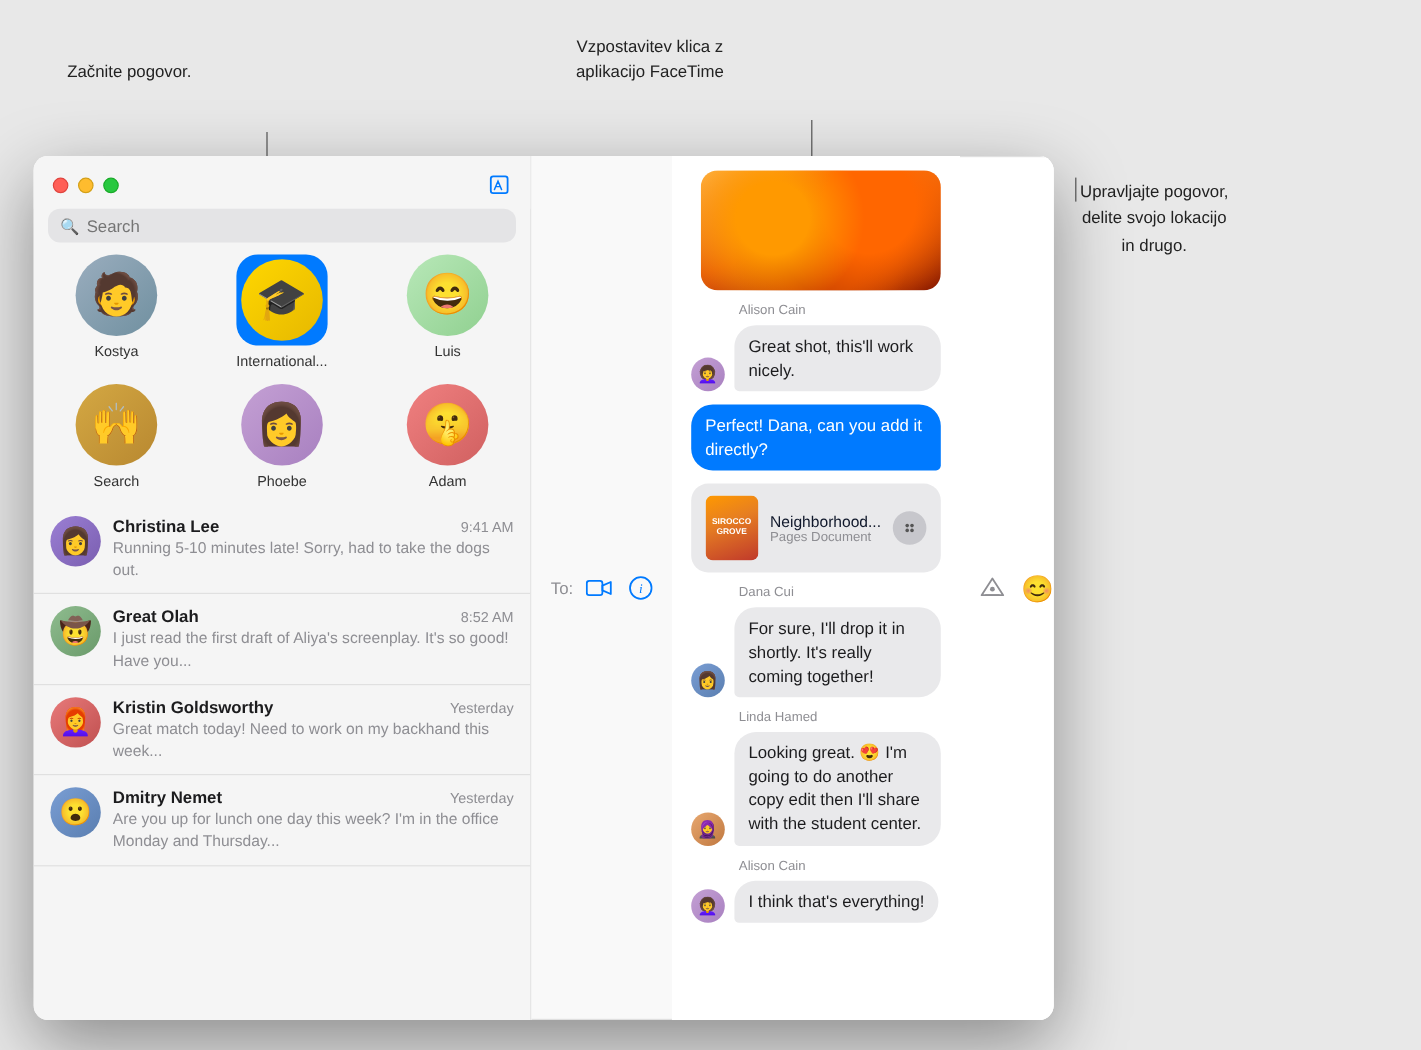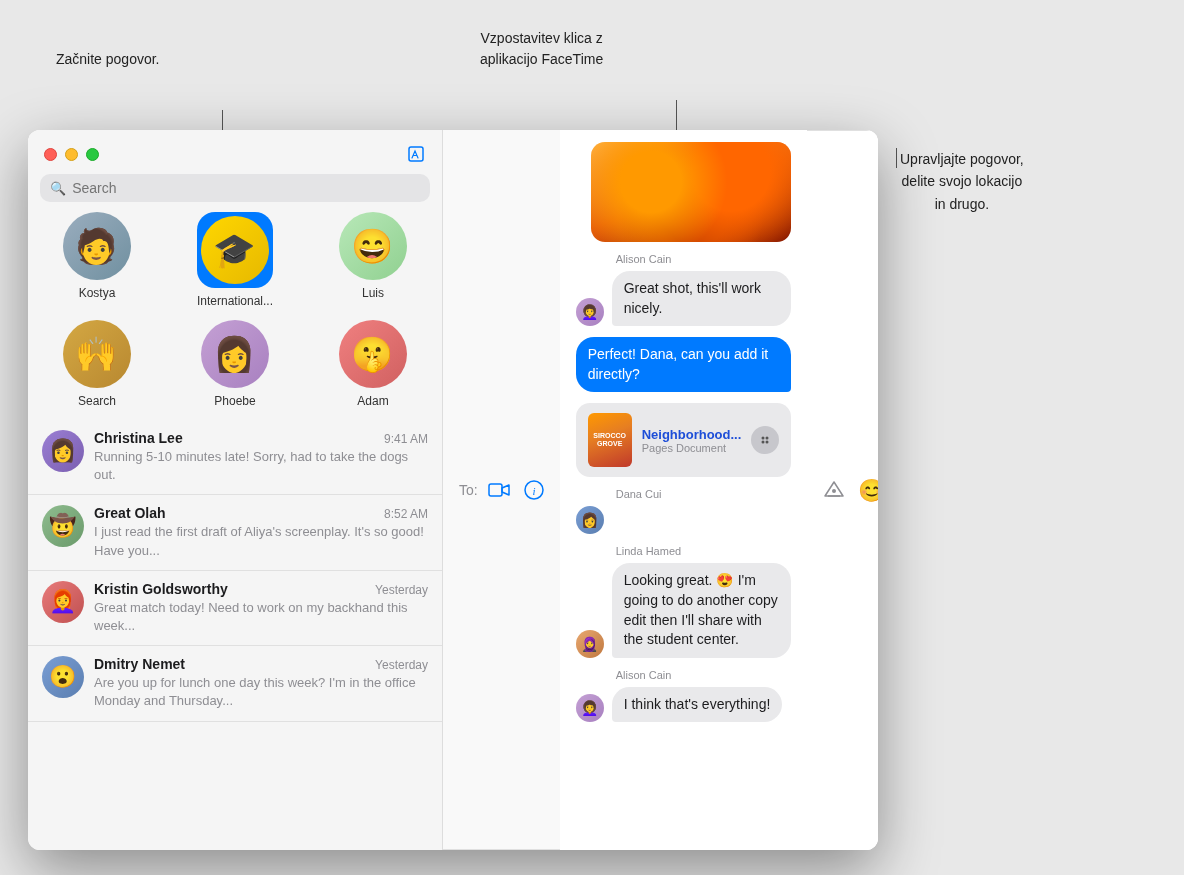--- a/index.html
+++ b/index.html
@@ -336,22 +336,22 @@
       align-items: center;
       justify-content: center;
       font-size: 8px;
       color: white;
     }
     .doc-info {
       flex: 1;
     }
     .doc-name {
       font-size: 13px;
-      font-weight: 700;
-      color: #1d4ed8;
+      font-weight: 400;
+      color: #0f172a;
     }
     .doc-type {
       font-size: 11px;
       color: #8e8e93;
     }
     .doc-action {
       width: 28px;
       height: 28px;
       border-radius: 50%;
       background: #c7c7cc;
@@ -646,20 +646,21 @@
               <circle cx="9" cy="9" r="1.5" fill="#555"></circle>
             </svg>
           </div>
         </div>
       </div>
 
       <div class="sender-group">
         <div class="msg-sender-name">Dana Cui</div>
         <div class="msg-row-inner">
           <div class="msg-avatar-small" style="background: linear-gradient(135deg,#7a9ed4,#5a7eb0);">👩</div>
+          <div class="msg-bubble received">For sure, I'll drop it in shortly. It's really coming together!</div>
         </div>
       </div>
 
       <div class="sender-group">
         <div class="msg-sender-name">Linda Hamed</div>
         <div class="msg-row-inner">
           <div class="msg-avatar-small" style="background: linear-gradient(135deg,#e8a870,#c07840);">🧕</div>
           <div class="msg-bubble received">Looking great. 😍 I'm going to do another copy edit then I'll share with the student center.</div>
         </div>
       </div>

